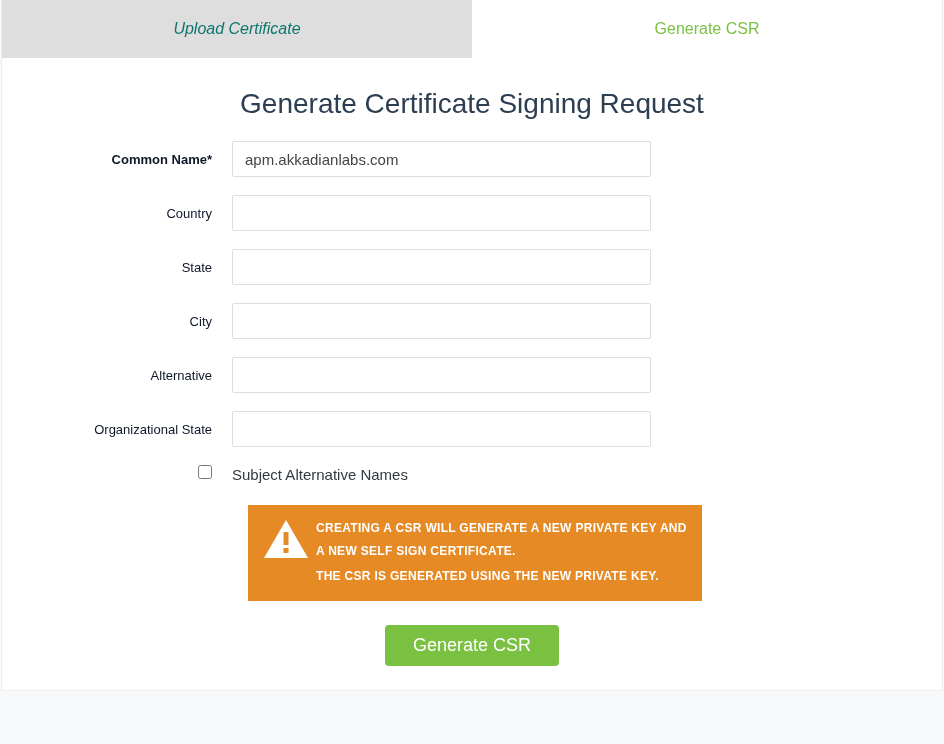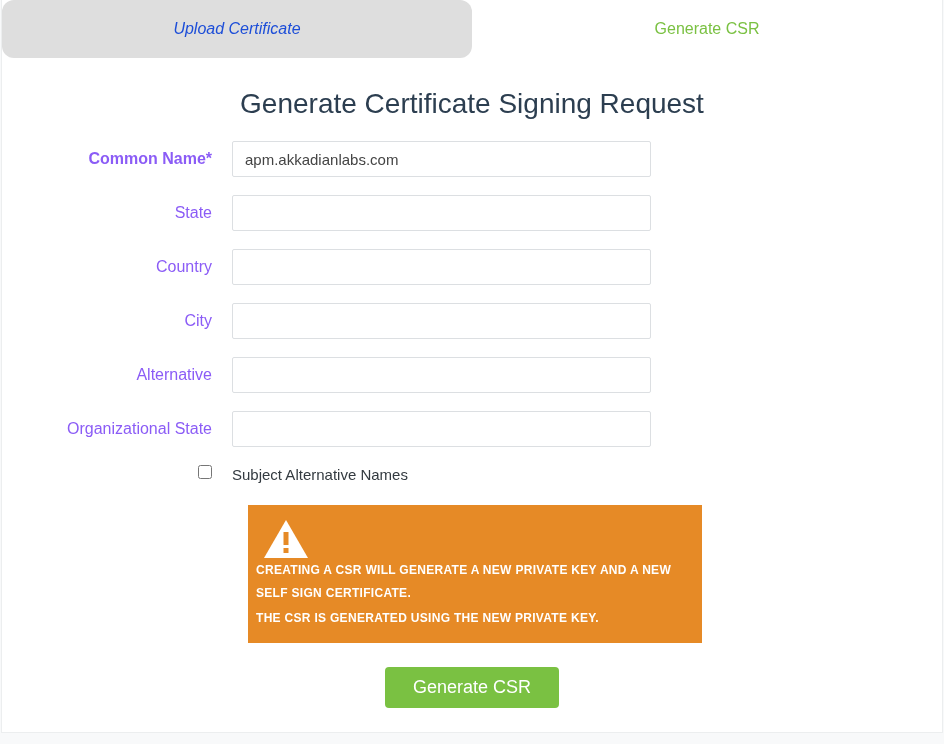--- a/index.html
+++ b/index.html
@@ -26,23 +26,22 @@
     }
     .tab {
       flex: 1;
       padding: 20px 0;
       text-align: center;
       font-size: 16px;
       cursor: pointer;
     }
     .tab.inactive {
       background: #dedede;
-      color: #1d4ed8;
+      color: #0f766e;
       font-style: italic;
-      border-radius: 12px;
     }
     .tab.active {
       background: #ffffff;
       color: #7ac142;
       font-weight: 500;
     }
     .content {
       padding: 30px 0 24px 0;
     }
     .title {
@@ -53,22 +52,22 @@
       margin-bottom: 21px;
     }
     .form-row {
       display: flex;
       align-items: center;
       margin-bottom: 18px;
     }
     .label {
       width: 230px;
       text-align: right;
-      color: #8b5cf6;
-      font-size: 16px;
+      color: #0f172a;
+      font-size: 13px;
       padding-right: 20px;
     }
     .label.bold {
       font-weight: 700;
     }
     .input {
       width: 419px;
       height: 36px;
       border: 1px solid #dcdfe2;
       border-radius: 2px;
@@ -102,21 +101,20 @@
     }
     .warning-spacer {
       width: 246px;
     }
     .warning-box {
       width: 454px;
       background: #e68a26;
       color: #ffffff;
       display: flex;
       padding: 12px 14px 12px 8px;
-      flex-direction: column;
     }
     .warning-icon {
       width: 60px;
       display: flex;
       align-items: flex-start;
       justify-content: center;
       padding-top: 2px;
     }
     .warning-text {
       flex: 1;
@@ -159,26 +157,26 @@
   <div class="content">
 
     <h1 class="title">Generate Certificate Signing Request</h1>
 
     <div class="form-row">
       <div class="label bold">Common Name*</div>
       <input class="input" type="text" value="apm.akkadianlabs.com" style="">
     </div>
 
     <div class="form-row">
+      <div class="label">Country</div>
+      <input class="input" type="text" value="" style="">
+    </div>
+
+    <div class="form-row">
       <div class="label">State</div>
-      <input class="input" type="text" value="" style="">
-    </div>
-
-    <div class="form-row">
-      <div class="label">Country</div>
       <input class="input" type="text" value="" style="">
     </div>
 
     <div class="form-row">
       <div class="label">City</div>
       <input class="input" type="text" value="" style="">
     </div>
 
     <div class="form-row">
       <div class="label">Alternative</div>

